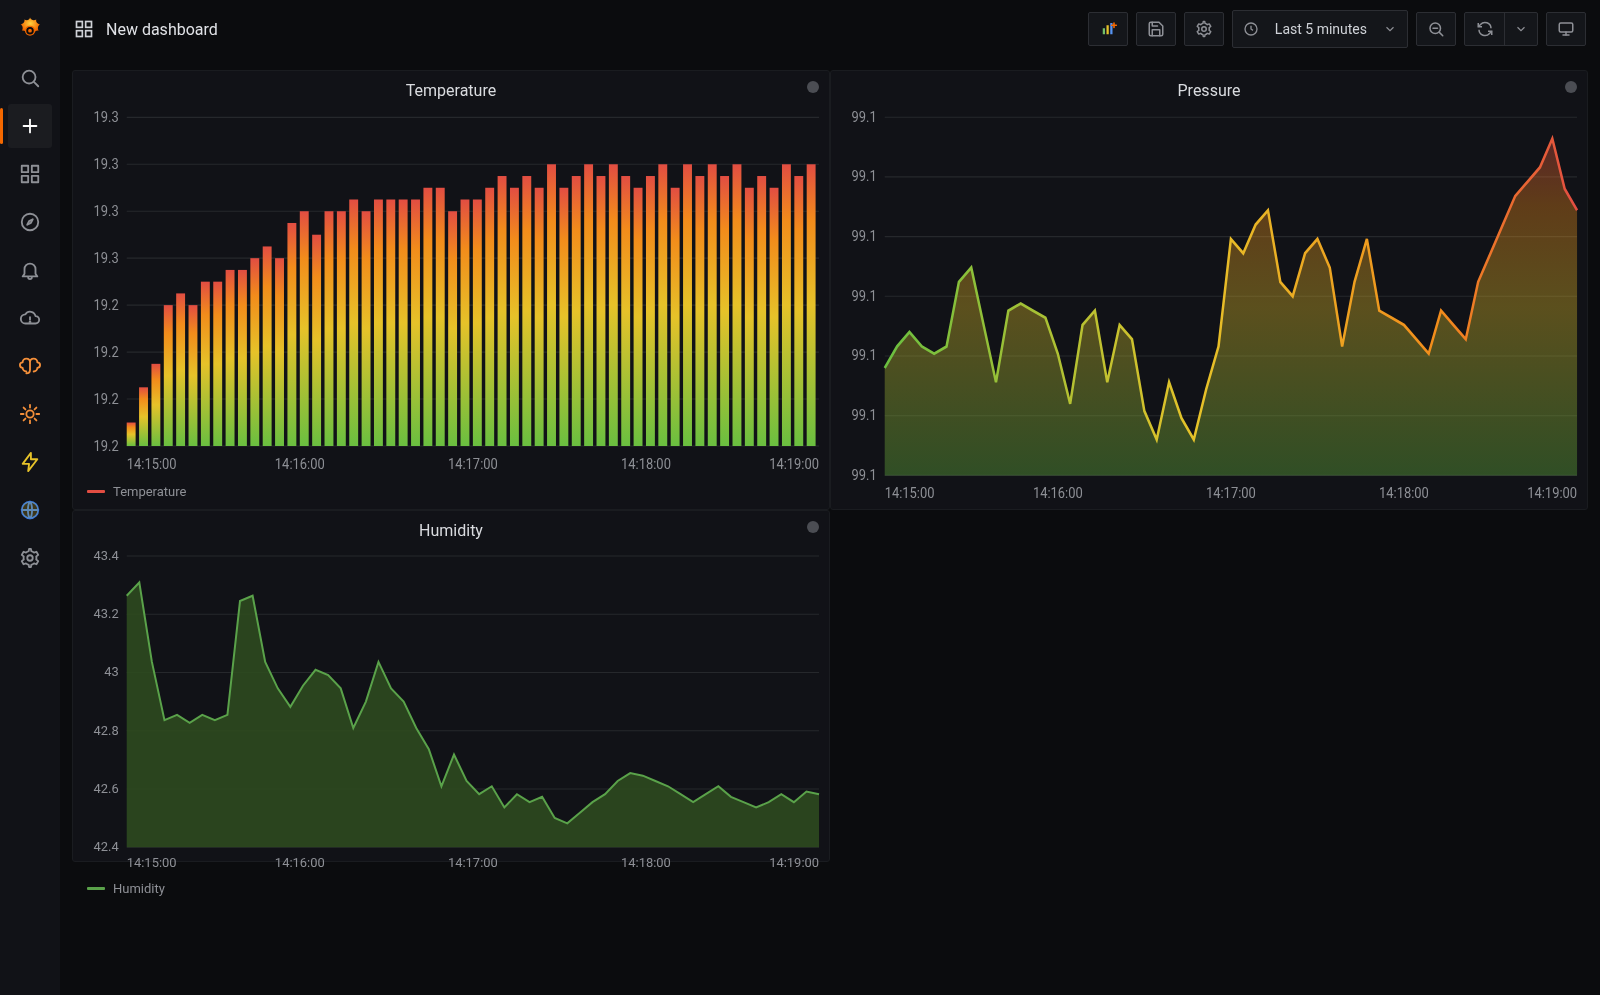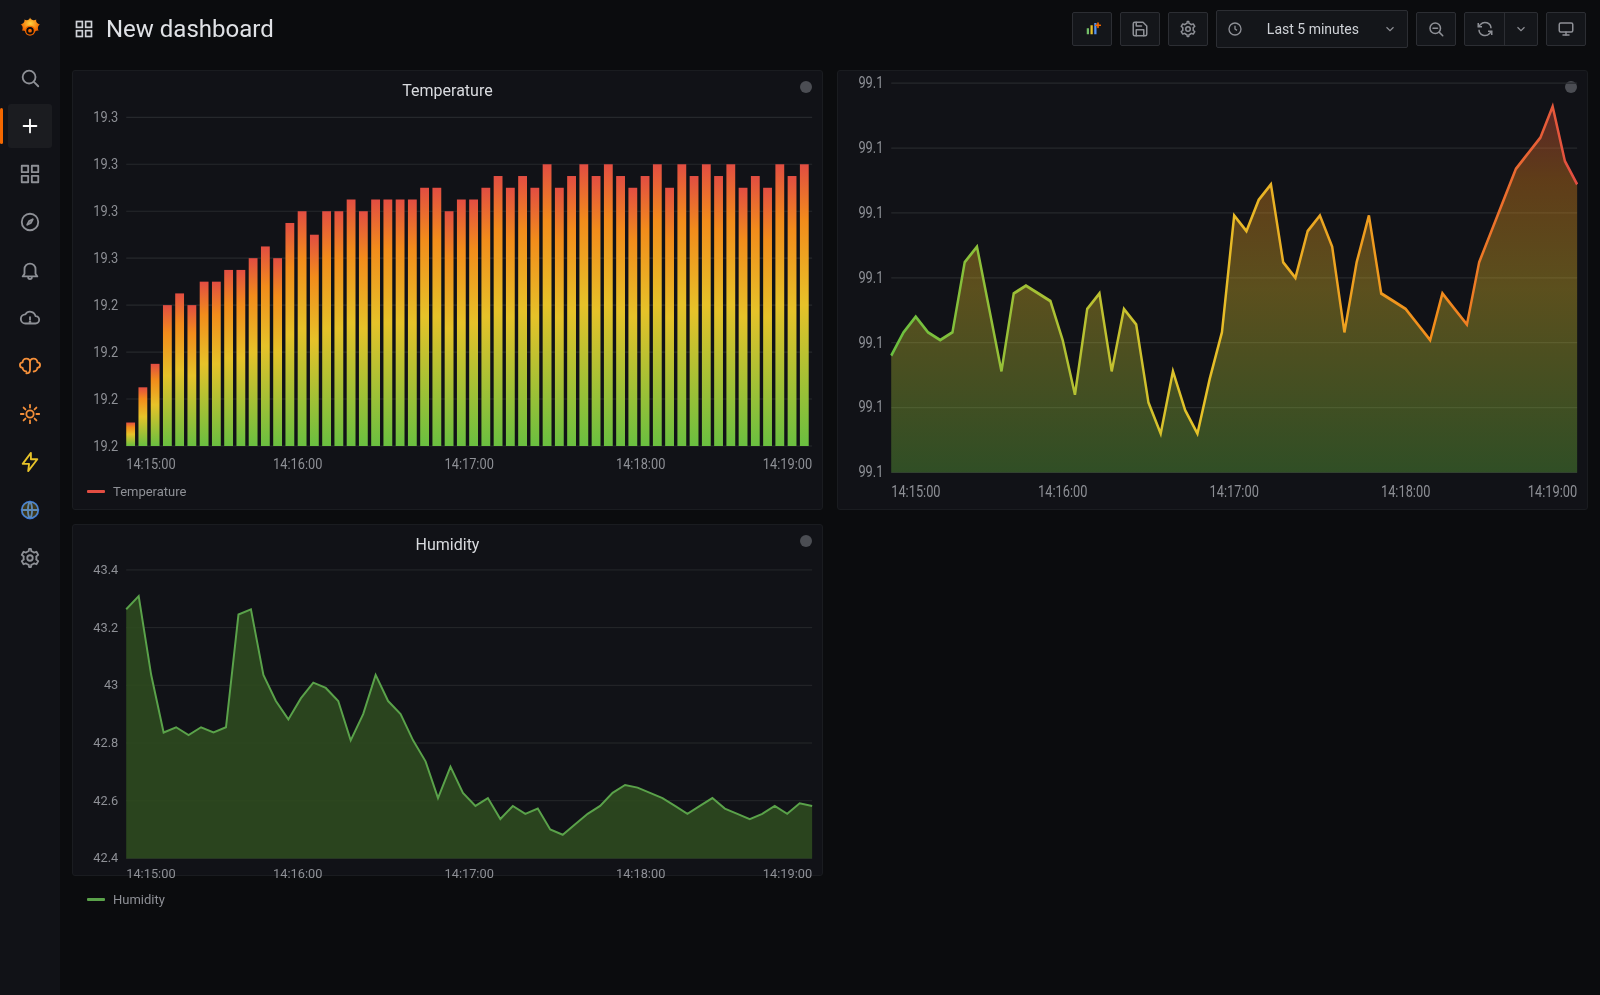--- a/index.html
+++ b/index.html
@@ -21,35 +21,35 @@
   .sidenav .nav-item{width:44px;height:44px;display:flex;align-items:center;justify-content:center;color:var(--text-dim);border-radius:3px;cursor:pointer;position:relative}
   .sidenav .nav-item.logo{color:var(--accent)}
   .sidenav .nav-item.active::before{content:"";position:absolute;left:-8px;top:4px;bottom:4px;width:3px;background:var(--accent);border-radius:2px}
   .sidenav svg{width:22px;height:22px;stroke:currentColor;fill:none;stroke-width:2;stroke-linecap:round;stroke-linejoin:round}
   .sidenav .nav-item.logo svg{width:30px;height:30px}
   .sidenav .nav-item.active{color:#fff;background:#1b1c20}
 
   
   .topbar{position:absolute;left:60px;right:0;top:0;height:58px;display:flex;align-items:center;padding:0 14px}
   .topbar .crumbs{display:flex;align-items:center;gap:12px}
-  .topbar .crumbs .title{font-size:24px;color:#e0e2e6}
+  .topbar .crumbs .title{font-size:16px;color:#e0e2e6}
   .topbar .spacer{flex:1}
   .topbar .toolbtn, .topbar .toolgrp{height:34px;border:1px solid var(--border);border-radius:2px;display:flex;align-items:center;justify-content:center;color:var(--text-dim);background:#14161a;cursor:pointer}
   .topbar .toolbtn{width:40px;margin-left:8px}
   .topbar .toolbtn svg{width:18px;height:18px;stroke:currentColor;fill:none;stroke-width:2;stroke-linecap:round;stroke-linejoin:round}
-  .topbar .timerange{margin-left:8px;padding:18px 10px;gap:24px}
+  .topbar .timerange{margin-left:8px;padding:18px 10px;gap:16px}
   .topbar .timerange span{white-space:nowrap;color:var(--text)}
   .topbar .toolgrp{margin-left:8px}
   .topbar .toolgrp .seg{width:40px;height:100%;display:flex;align-items:center;justify-content:center;border-right:1px solid var(--border)}
   .topbar .toolgrp .seg:last-child{border-right:none;width:32px}
   .topbar .addpanel svg{stroke:none}
   .topbar .crumbs svg{width:20px;height:20px;stroke:currentColor;fill:none;stroke-width:2}
 
   
-  .main{position:absolute;left:60px;right:0;top:58px;bottom:0;padding:12px;display:grid;grid-template-columns:1fr 1fr;grid-auto-rows:min-content;gap:14px;align-content:start}
+  .main{position:absolute;left:60px;right:0;top:58px;bottom:0;padding:12px;display:grid;grid-template-columns:1fr 1fr;grid-auto-rows:min-content;align-content:start}
   .panel{background:var(--bg-panel);border:1px solid #1a1c20;border-radius:3px;display:flex;flex-direction:column;position:relative;width:100%}
   .panel .ptitle{text-align:center;padding:10px 0 6px;font-size:16px;color:#d9dbdf}
   .panel .menu-dot{position:absolute;right:10px;top:10px;width:12px;height:12px;border-radius:50%;background:var(--dot);cursor:pointer}
   .panel .chart{flex:1;position:relative}
   .panel .legend{display:flex;align-items:center;gap:8px;padding:4px 14px 10px;font-size:13px;color:var(--text-dim)}
   .legend .swatch{width:18px;height:3px;border-radius:1px}
   .legend .sw-red{background:#e24d42}
   .legend .sw-grn{background:#5aa24a}
   svg text{fill:var(--text-dim);font-size:13px;font-family:inherit}
   svg .grid line{stroke:var(--grid);stroke-width:1}
@@ -326,20 +326,21 @@
         </svg>
     </div>
     <div class="legend">
       <span class="swatch sw-red"></span>
       <span>Temperature</span>
     </div>
   </div>
 
   <div class="panel" style="height:440px">
     <div class="menu-dot"></div>
+    <div class="ptitle">Pressure</div>
     <div class="chart">
       <svg id="svgP" viewBox="0 0 760 360" preserveAspectRatio="none" style="width:100%;height:100%">
           <defs>
             <linearGradient id="gradPfill" x1="0" y1="1" x2="0" y2="0">
               <stop offset="0%" stop-color="#6abf40"></stop>
               <stop offset="50%" stop-color="#e6c229"></stop>
               <stop offset="80%" stop-color="#f28c1b"></stop>
               <stop offset="100%" stop-color="#e24d42"></stop>
             </linearGradient>
             <linearGradient id="gradPstroke" x1="0" y1="0" x2="1" y2="0">

